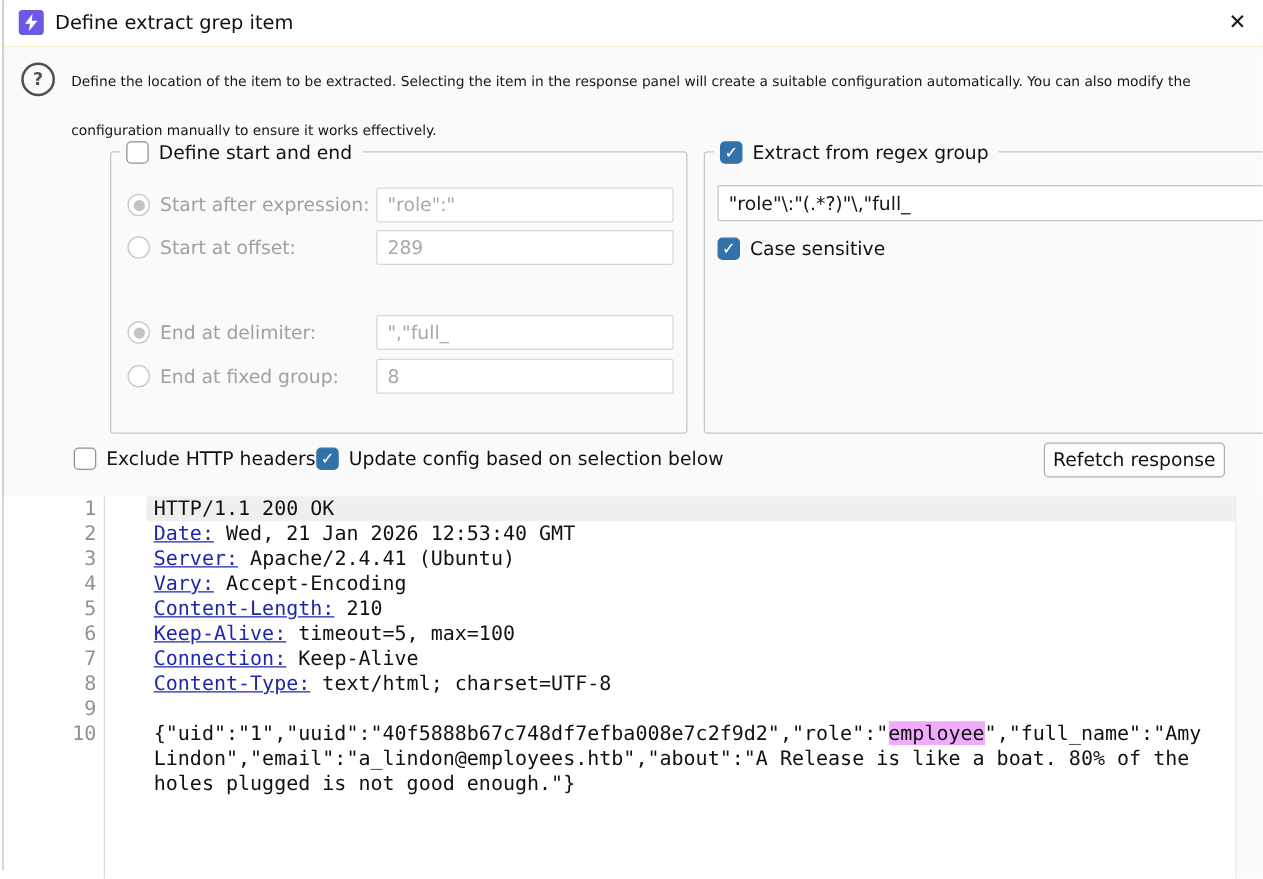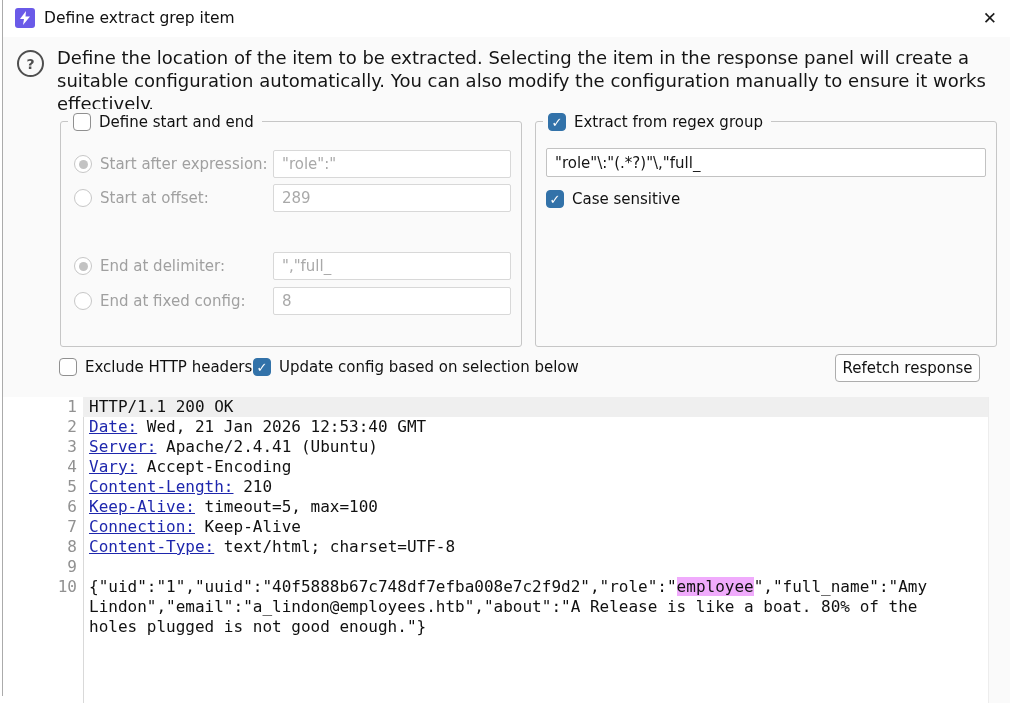--- a/index.html
+++ b/index.html
@@ -21,24 +21,24 @@
   .app-icon{left:12px;top:8px;width:20px;height:20px;border-radius:3px;background:#6a5ae8;
     display:flex;align-items:center;justify-content:center;}
   .title-text{left:41px;top:9px;font-size:15.5px;font-weight:500;color:#101010;}
   .close-x{right:13px;top:8px;font-size:17px;color:#1a1a1a;cursor:default;line-height:20px;}
 
   
   .content-bg{left:3px;top:37px;right:0;bottom:0;background:#fafafa;}
   .help-circle{left:17px;top:50px;width:27px;height:27px;border:2px solid #4f4f4f;border-radius:50%;
     box-sizing:border-box;display:flex;align-items:center;justify-content:center;
     font-size:14px;font-weight:bold;color:#4f4f4f;}
-  .help-text{left:57px;top:46px;width:952px;font-size:18px;line-height:23px;color:#141414;}
-
-  
-  .groupbox{border:1px solid #c6c6c6;border-radius:3px;background:transparent;}
+  .help-text{left:57px;top:46px;width:952px;font-size:11px;line-height:39px;color:#141414;}
+
+  
+  .groupbox{border:1px solid #c6c6c6;border-radius:3px;background:transparent;margin-left:28px;}
   #grp-left{left:60px;top:121px;width:460px;height:224px;}
   #grp-right{left:535px;top:121px;width:460px;height:224px;}
   .legend{position:absolute;top:-13px;left:7px;background:#fafafa;padding:0 8px 0 5px;height:26px;
     display:flex;align-items:center;gap:8px;}
   .legend-label{font-size:15px;color:#111111;white-space:nowrap;}
 
   
   .cb{width:18px;height:18px;border-radius:4px;box-sizing:border-box;flex:none;
     display:inline-flex;align-items:center;justify-content:center;
     font-size:13px;font-weight:bold;line-height:1;}
@@ -63,21 +63,21 @@
     font-size:15px;color:#111111;box-sizing:border-box;}
 
   
   .resp-panel{left:3px;top:397px;right:0;bottom:0;background:#ffffff;}
   .resp-sep{left:83px;top:397px;width:1px;bottom:0;background:#d9d9d9;}
   .resp-scroll{left:988px;top:397px;width:22px;bottom:0;background:#fafafa;border-left:1px solid #ededed;}
   .resp-lines{position:absolute;left:3px;top:397px;width:985px;
     font-family:"DejaVu Sans Mono",monospace;font-size:16px;line-height:20px;}
   .resp-row{display:flex;min-height:20px;}
   .resp-num{width:74px;padding-right:6px;text-align:right;color:#919191;flex:none;}
-  .resp-code{flex:1;padding-left:6px;}
+  .resp-code{flex:1;padding-left:6px;margin-left:34px;}
   .resp-row.hl .resp-code{background:#efefef;}
   .resp-text{max-width:878px;white-space:pre-wrap;word-break:normal;}
   .seg-plain{color:#111111;}
   .seg-header{color:#1e27ad;text-decoration:underline;}
   .seg-selected{background:#f0abfc;color:#111111;}
 </style>
 </head>
 <body>
 
 <div class="abs top-gray-line"></div>
@@ -119,21 +119,21 @@
   <input class="fld abs" style="left: 212px; top: 62px; width: 238px; height: 28px;" readonly="" value="289">
 
   <div class="frow abs" style="left:13px;top:135px;text-align:center;">
     <span class="radio sel"></span>
     <span class="flabel">End at delimiter:</span>
   </div>
   <input class="fld abs" style="left: 212px; top: 130px; width: 238px; height: 28px;" readonly="" value="&quot;,&quot;full_">
 
   <div class="frow abs" style="left:13px;top:170px;">
     <span class="radio"></span>
-    <span class="flabel">End at fixed config:</span>
+    <span class="flabel">End at fixed group:</span>
   </div>
   <input class="fld abs" style="left: 212px; top: 165px; width: 238px; height: 28px;" readonly="" value="8">
 </div>
 
 <div id="grp-right" class="abs groupbox">
   <div class="legend">
     <span class="cb on">✓</span>
     <span class="legend-label">Extract from regex group</span>
   </div>
   <input class="fld en abs" style="left: 10px; top: 26px; width: 440px; height: 29px;" value="&quot;role&quot;\:&quot;(.*?)&quot;\,&quot;full_">

